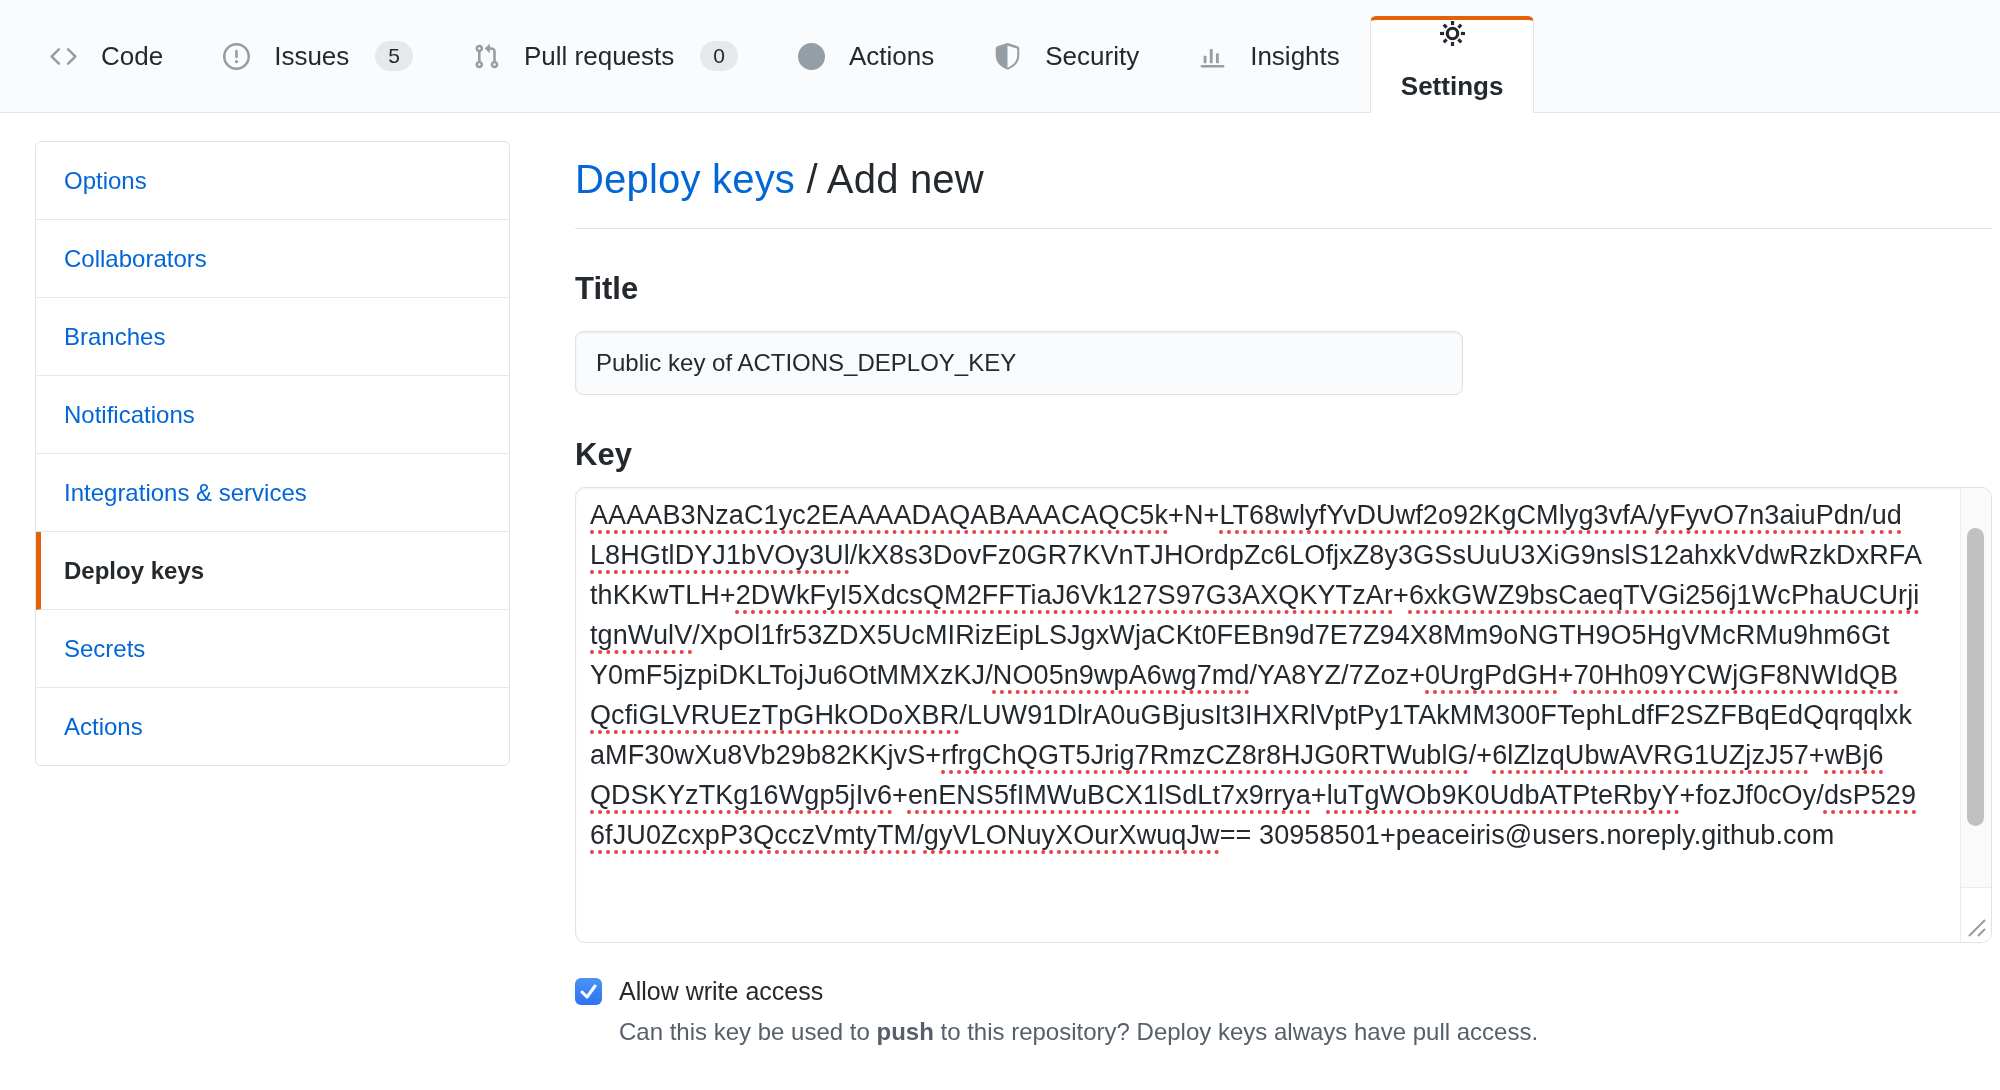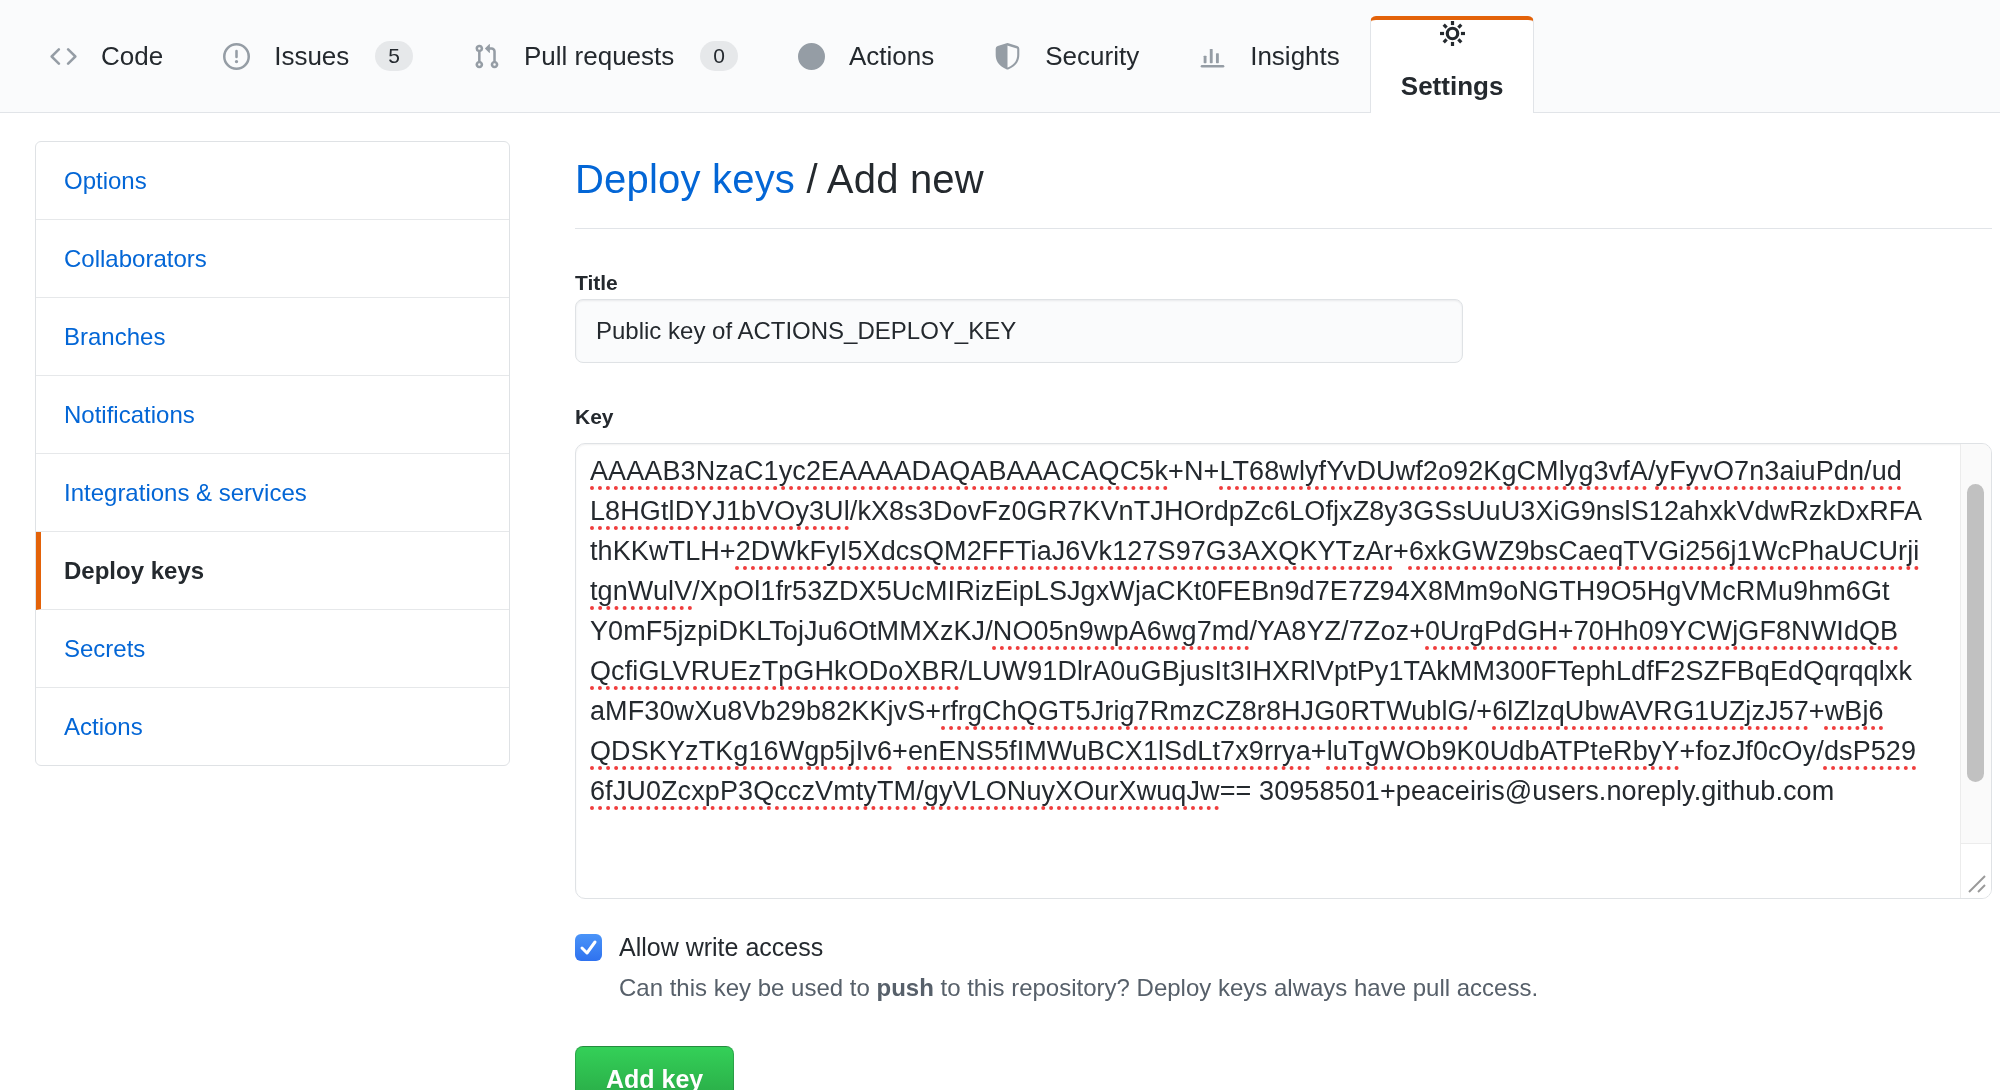--- a/index.html
+++ b/index.html
@@ -30,22 +30,22 @@
     color:#0366d6; border-bottom:1px solid #e6e8ea; cursor:pointer; text-decoration:none; }
   .side-item:last-child { border-bottom:none; }
   .side-item.active { color:#24292e; font-weight:700;
     border-left:5px solid #e36209; padding-left:23px; background:#fff; }
 
   .content { flex:1; margin-left:65px; min-width:0; }
   h2.breadcrumb { font-size:40px; font-weight:400; margin-top:16px; letter-spacing:.2px; }
   h2.breadcrumb .crumb-link { color:#0366d6; cursor:pointer; }
   .rule { border:none; border-top:1px solid #e1e4e8; margin-top:26px; }
 
-  .field-label { font-size:21px; font-weight:700; margin-top:42px; }
-  .title-input { display:block; margin-top:4px; width:888px; height:64px;
+  .field-label { font-size:31px; font-weight:700; margin-top:42px; }
+  .title-input { display:block; margin-top:24px; width:888px; height:64px;
     font-family:inherit; font-size:24px; color:#24292e; padding:0 20px;
     background:#fafbfc; border:1px solid #dfe2e5; border-radius:8px;
     box-shadow:inset 0 1px 2px rgba(27,31,35,.08); outline:none; }
 
   .keybox { position:relative; margin-top:14px; height:456px; background:#fff;
     border:1px solid #dfe2e5; border-radius:10px;
     box-shadow:inset 0 1px 2px rgba(27,31,35,.06); overflow:hidden; }
   .keytext { padding:7px 46px 0 14px; font-size:27px; line-height:40px;
     color:#24292e; letter-spacing:.1px; }
   .keyline { white-space:nowrap; overflow:hidden; }

